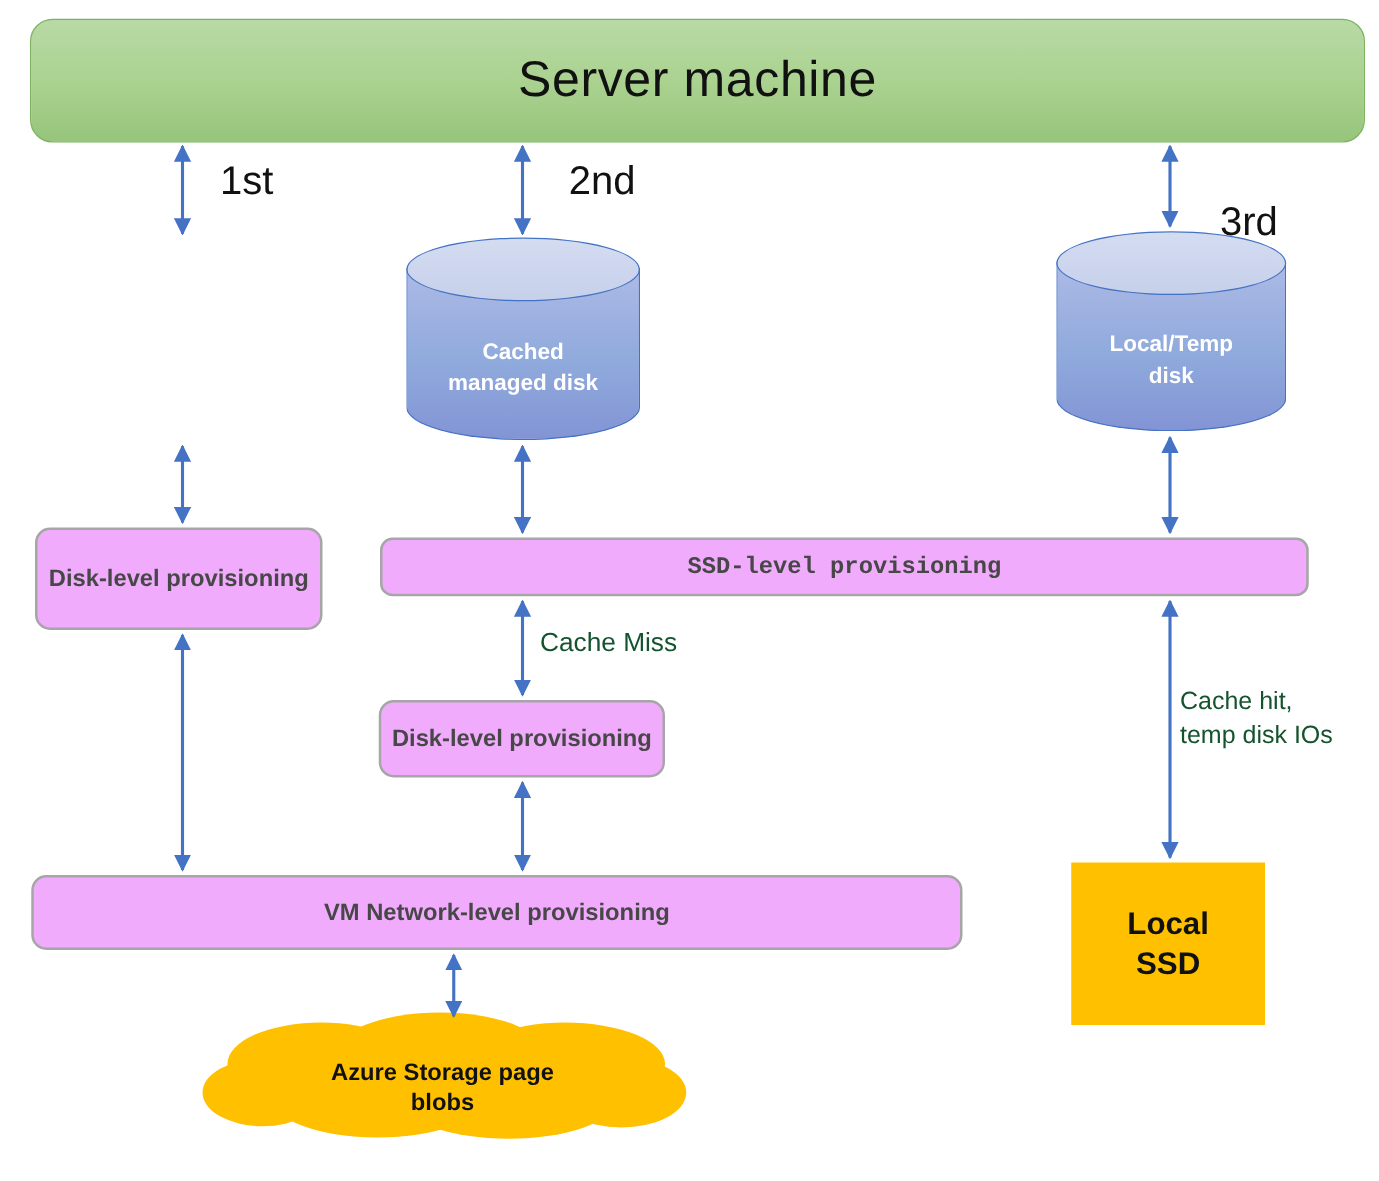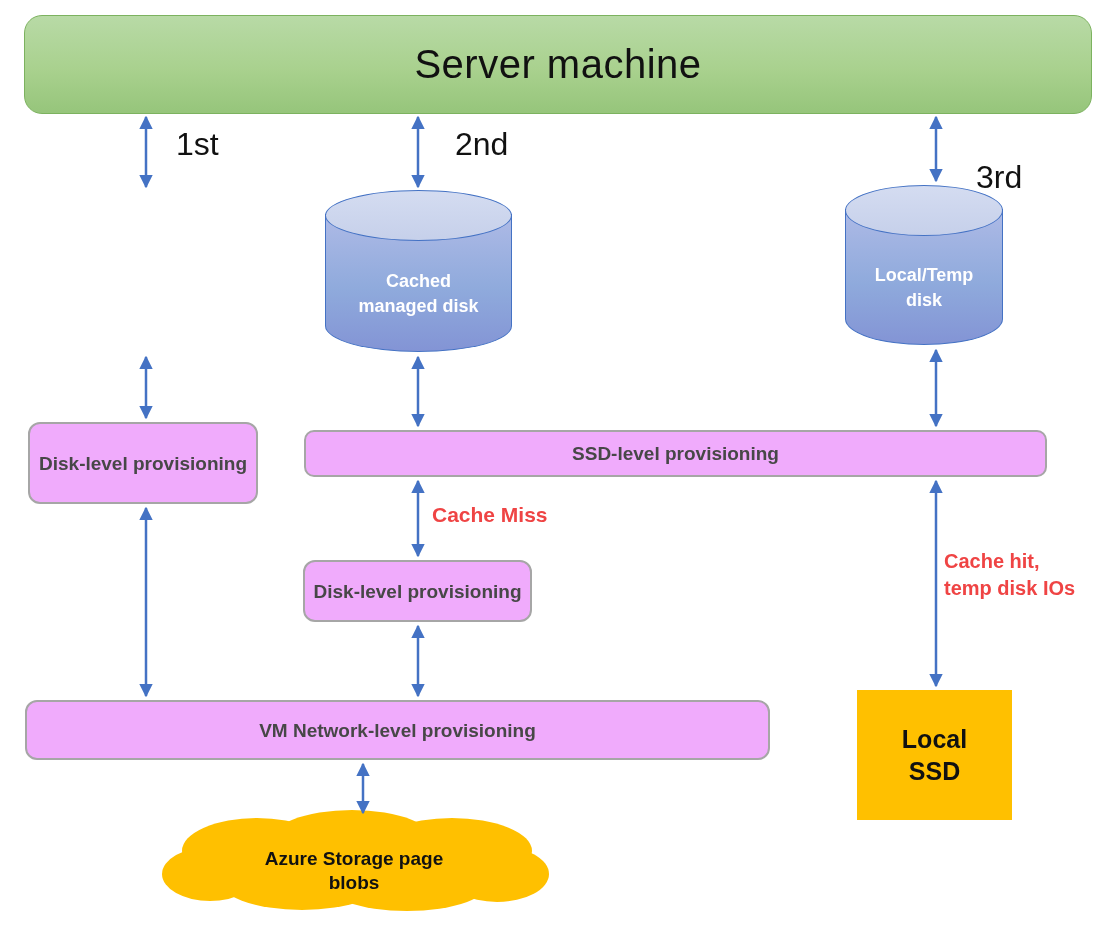--- a/index.html
+++ b/index.html
@@ -22,21 +22,21 @@
   
   .order-label { position:absolute; font-size:32px; color:#111; }
   .order-1 { left:176px; top:126px; }
   .order-2 { left:455px; top:126px; }
   .order-3 { left:976px; top:126px;margin-top:33px; }
 
   
   .cylinder { position:absolute; }
   .cyl-1 { left:52px;  top:190px; width:186px; height:162px; }
   .cyl-2 { left:325px; top:190px; width:187px; height:162px; }
-  .cyl-3 { left:845px; top:185px; width:158px; height:160px; }
+  .cyl-3 { left:845px; top:185px; width:184px; height:160px; }
   .cyl-body {
     position:absolute; left:0; right:0; top:24px; bottom:0;
     border:1.5px solid var(--arrow-blue,#4472C4); border-top:none;
     border-radius:0 0 50% 50% / 0 0 26px 26px;
     background:linear-gradient(180deg,#AEBAE6 0%, var(--disk-blue,#8FAADC) 55%, #8394D5 100%);
   }
   .cyl-top {
     position:absolute; left:0; right:0; top:0; height:49px;
     border:1.5px solid var(--arrow-blue,#4472C4); border-radius:50%;
     background:linear-gradient(180deg,#D4DCF1 0%, #C6D0EA 100%);
@@ -50,26 +50,26 @@
 
   
   .prov-box {
     position:absolute; background:#f0abfc;
     border:2px solid var(--box-border-gray,#A6A6A6); border-radius:12px;
     display:flex; align-items:center; justify-content:center; text-align:center;
     color:#474747; font-weight:bold; font-size:19px; line-height:25px;
     box-sizing:border-box;
   }
   .box-disk-left   { left:28px;  top:422px; width:230px; height:82px; }
-  .box-ssd-level   { left:304px; top:430px; width:743px; height:47px; border-radius:10px; }
+  .box-ssd-level   { left:304px; top:430px; width:743px; height:47px; border-radius:10px;font-family:Liberation Mono, monospace; }
   .box-disk-middle { left:303px; top:560px; width:229px; height:62px; }
   .box-vm-network  { left:25px;  top:700px; width:745px; height:60px; }
 
   
-  .note { position:absolute; color:#ef4444; font-weight:bold; }
+  .note { position:absolute; color:#14532d; font-weight:normal; }
   .note-cache-miss { left:432px; top:503px; font-size:21px; }
   .note-cache-hit  { left:944px; top:548px; font-size:20px; line-height:27px; white-space:pre-line; }
 
   
   .server-ssd {
     position:absolute; left:857px; top:690px; width:155px; height:130px;
     background:var(--orange,#FFC000);
     display:flex; align-items:center; justify-content:center; text-align:center;
     font-weight:bold; font-size:25px; line-height:32px; color:#111;
   }

